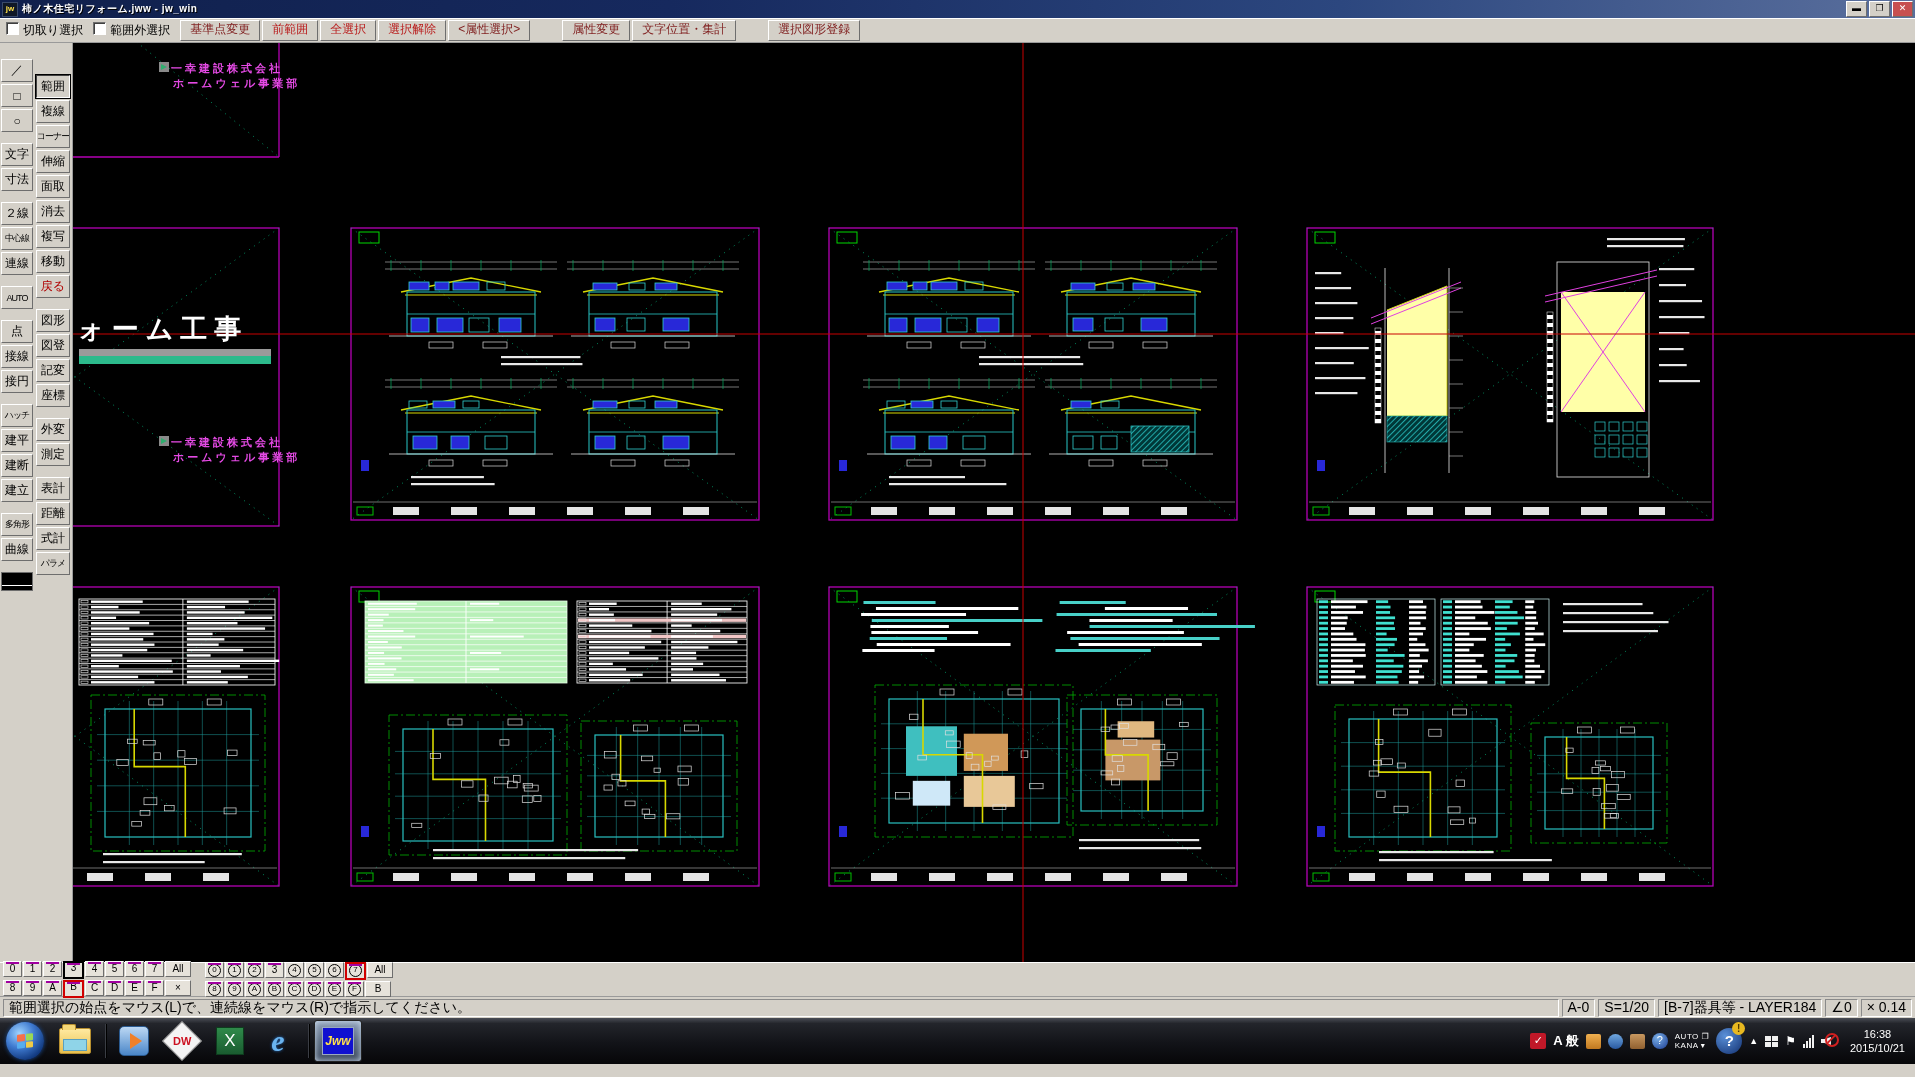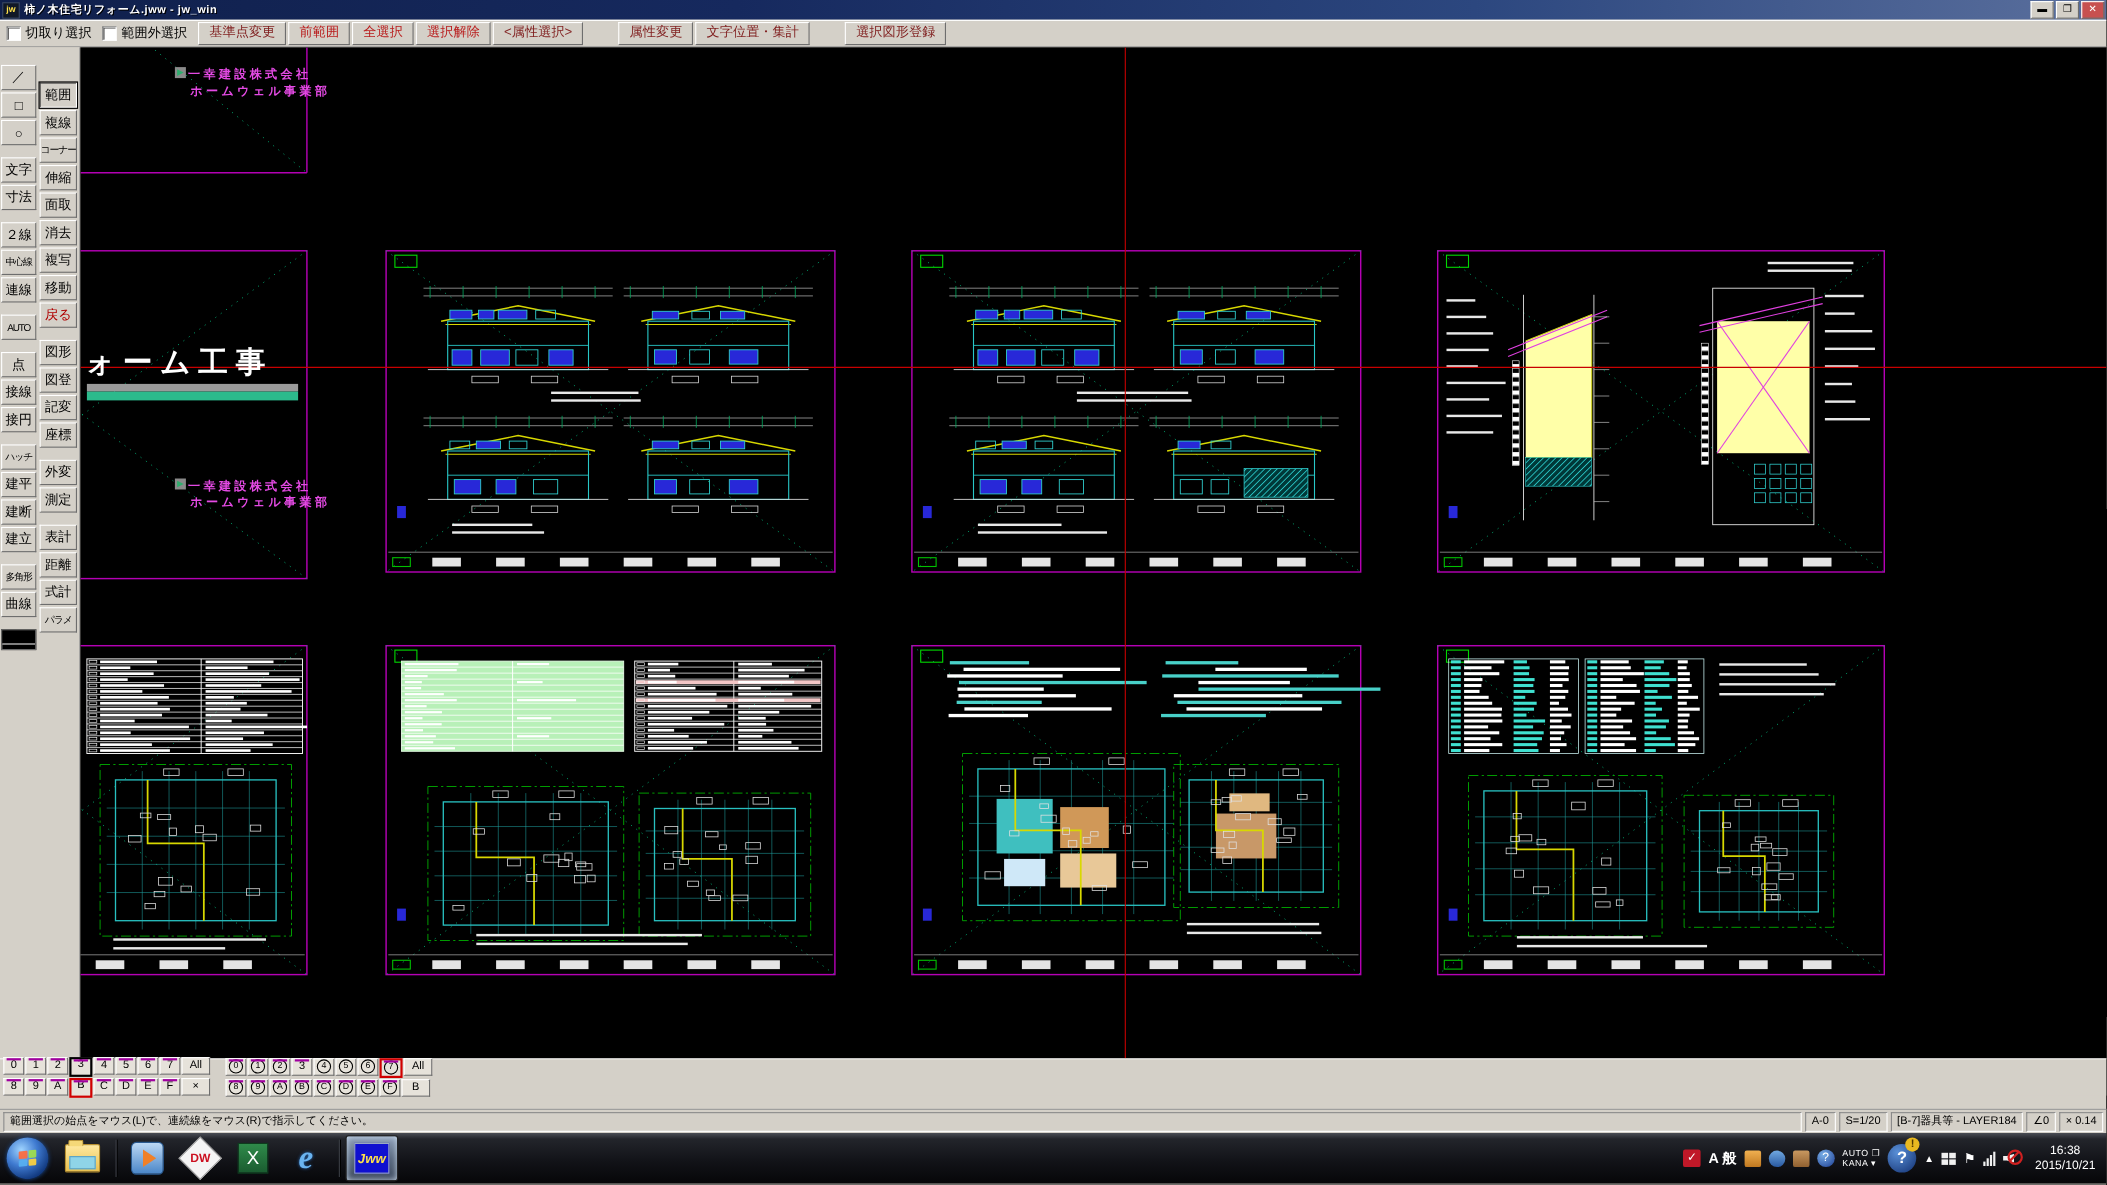--- a/index.html
+++ b/index.html
@@ -19,21 +19,21 @@
   .wbtn.close{background:#c75050;color:#fff;}
 
   
   .menubar{height:16px;background:#d4d0c8;display:flex;align-items:center;font-size:12px;
     border-bottom:1px solid #808080;padding-left:4px;}
   .menu-item{padding:0 8px;white-space:nowrap;color:#000;}
 
   
   .toolbar{height:23px;background:#d4d0c8;display:flex;align-items:center;font-size:12px;
     border-bottom:1px solid #9a9a9a;padding-left:6px;border-top:1px solid #fff;}
-  .chk{display:flex;align-items:center;margin-right:10px;color:#000;}
+  .chk{display:flex;margin-right:10px;color:#000;}
   .chk .box{width:11px;height:11px;background:#fff;border:1px solid;border-color:#6e6e6e #fff #fff #6e6e6e;
     box-shadow:inset 1px 1px 0 #404040;margin-right:4px;}
   .tbtn{height:19px;line-height:17px;padding:0 9px;margin-right:2px;background:#d4d0c8;color:#b91c1c;
     border:1px solid;border-color:#fff #6e6e6e #6e6e6e #fff;white-space:nowrap;}
   .tbtn.disabled{color:#7f1d1d;}
   .tbtn.gapL{margin-left:30px;}
 
   
   .main{display:flex;height:919px;}
   .sidebar{width:72px;background:#d4d0c8;display:flex;border-right:1px solid #9a9a9a;}
@@ -71,22 +71,22 @@
   .lbtn{position:relative;width:17px;height:14px;background:#e6e2da;color:#000;text-align:center;
     line-height:13px;border:1px solid;border-color:#fff #6e6e6e #6e6e6e #fff;}
   .lbtn .tick{position:absolute;top:0;left:2px;right:2px;height:2px;background:#a000a0;}
   .lbtn.active{border:2px solid #d00000;line-height:10px;}
   .lbtn.framed{border:2px solid #000;line-height:10px;}
   .lbtn.wide{width:24px;}
   .circ{display:inline-block;width:11px;height:11px;border:1px solid #000;border-radius:50%;
     font-size:8px;line-height:10px;vertical-align:1px;}
 
   
-  .statusbar{height:21px;background:#d4d0c8;display:flex;align-items:center;font-size:10px;gap:3px;
-    padding:0 3px;border-top:1px solid #9a9a9a;margin-top:12px;}
+  .statusbar{height:21px;background:#d4d0c8;display:flex;align-items:center;font-size:14px;gap:3px;
+    padding:0 3px;border-top:1px solid #9a9a9a;}
   .sfield{height:16px;line-height:15px;padding:0 5px;border:1px solid;border-color:#8a8a8a #fff #fff #8a8a8a;
     background:#d4d0c8;color:#000;white-space:nowrap;overflow:hidden;}
   .sfield.msg{flex:1;}
 
   
   .taskbar{height:46px;background:linear-gradient(#4a4d55 0%,#23252b 12%,#121318 55%,#060608 100%);
     display:flex;align-items:center;padding:0 6px;}
   .orb{width:38px;height:38px;border-radius:50%;margin-right:8px;position:relative;
     background:radial-gradient(circle at 35% 30%,#9fd4ff 0%,#3f7ad0 40%,#123a80 75%,#071c3e 100%);
     box-shadow:0 0 4px #1a4a90;}

